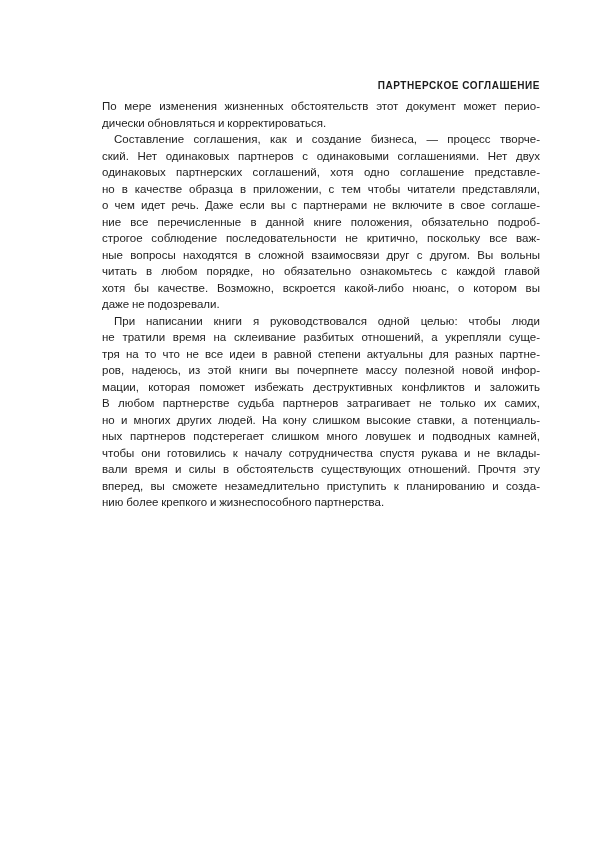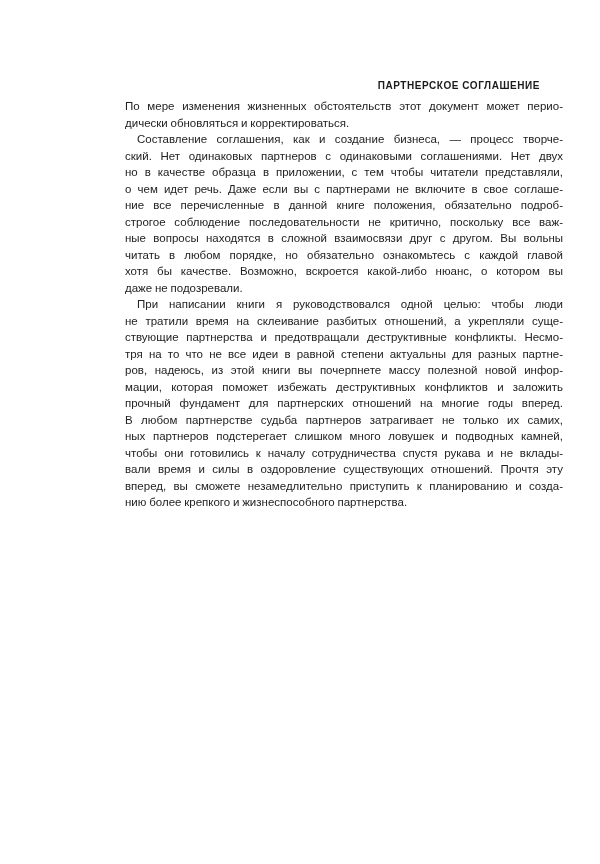--- a/index.html
+++ b/index.html
@@ -34,21 +34,20 @@
   }
   .body-text {
     position: absolute;
     top: 98px;
     left: 102px;
     width: 438px;
     font-size: 11.5px;
     line-height: 16.5px;
     color: #222222;
     word-spacing: -0.4px;
-    margin-left: 23px;
   }
   .line {
     height: 16.5px;
     overflow: hidden;
     text-align: justify;
     text-align-last: justify;
     white-space: normal;
   }
   .line.last {
     text-align-last: left;
@@ -60,35 +59,35 @@
 </head>
 <body>
 
 <div class="page">
   <header class="running-head">ПАРТНЕРСКОЕ СОГЛАШЕНИЕ</header>
   <main class="body-text">
       <div class="line">По мере изменения жизненных обстоятельств этот документ может перио-</div>
       <div class="line last">дически обновляться и корректироваться.</div>
       <div class="line indent">Составление соглашения, как и создание бизнеса, — процесс творче-</div>
       <div class="line">ский. Нет одинаковых партнеров с одинаковыми соглашениями. Нет двух</div>
+      <div class="line">одинаковых партнерских соглашений, хотя одно соглашение представле-</div>
       <div class="line">но в качестве образца в приложении, с тем чтобы читатели представляли,</div>
       <div class="line">о чем идет речь. Даже если вы с партнерами не включите в свое соглаше-</div>
       <div class="line">ние все перечисленные в данной книге положения, обязательно подроб-</div>
       <div class="line">строгое соблюдение последовательности не критично, поскольку все важ-</div>
       <div class="line">ные вопросы находятся в сложной взаимосвязи друг с другом. Вы вольны</div>
       <div class="line">читать в любом порядке, но обязательно ознакомьтесь с каждой главой</div>
       <div class="line">хотя бы качестве. Возможно, вскроется какой-либо нюанс, о котором вы</div>
       <div class="line last">даже не подозревали.</div>
       <div class="line indent">При написании книги я руководствовался одной целью: чтобы люди</div>
       <div class="line">не тратили время на склеивание разбитых отношений, а укрепляли суще-</div>
-      <div class="line">ствующие партнерства и предотвращали деструктивные конфликты. Несмо-</div>
       <div class="line">тря на то что не все идеи в равной степени актуальны для разных партне-</div>
       <div class="line">ров, надеюсь, из этой книги вы почерпнете массу полезной новой инфор-</div>
       <div class="line">мации, которая поможет избежать деструктивных конфликтов и заложить</div>
-      <div class="line">прочный фундамент для партнерских отношений на многие годы вперед.</div>
       <div class="line">В любом партнерстве судьба партнеров затрагивает не только их самих,</div>
+      <div class="line">но и многих других людей. На кону слишком высокие ставки, а потенциаль-</div>
       <div class="line">ных партнеров подстерегает слишком много ловушек и подводных камней,</div>
       <div class="line">чтобы они готовились к началу сотрудничества спустя рукава и не вклады-</div>
-      <div class="line">вали время и силы в оздоровление существующих отношений. Прочтя эту</div>
+      <div class="line">вали время и силы в обстоятельств существующих отношений. Прочтя эту</div>
       <div class="line">вперед, вы сможете незамедлительно приступить к планированию и созда-</div>
       <div class="line last">нию более крепкого и жизнеспособного партнерства.</div>
     </main>
 </div>
 
 </body></html>

